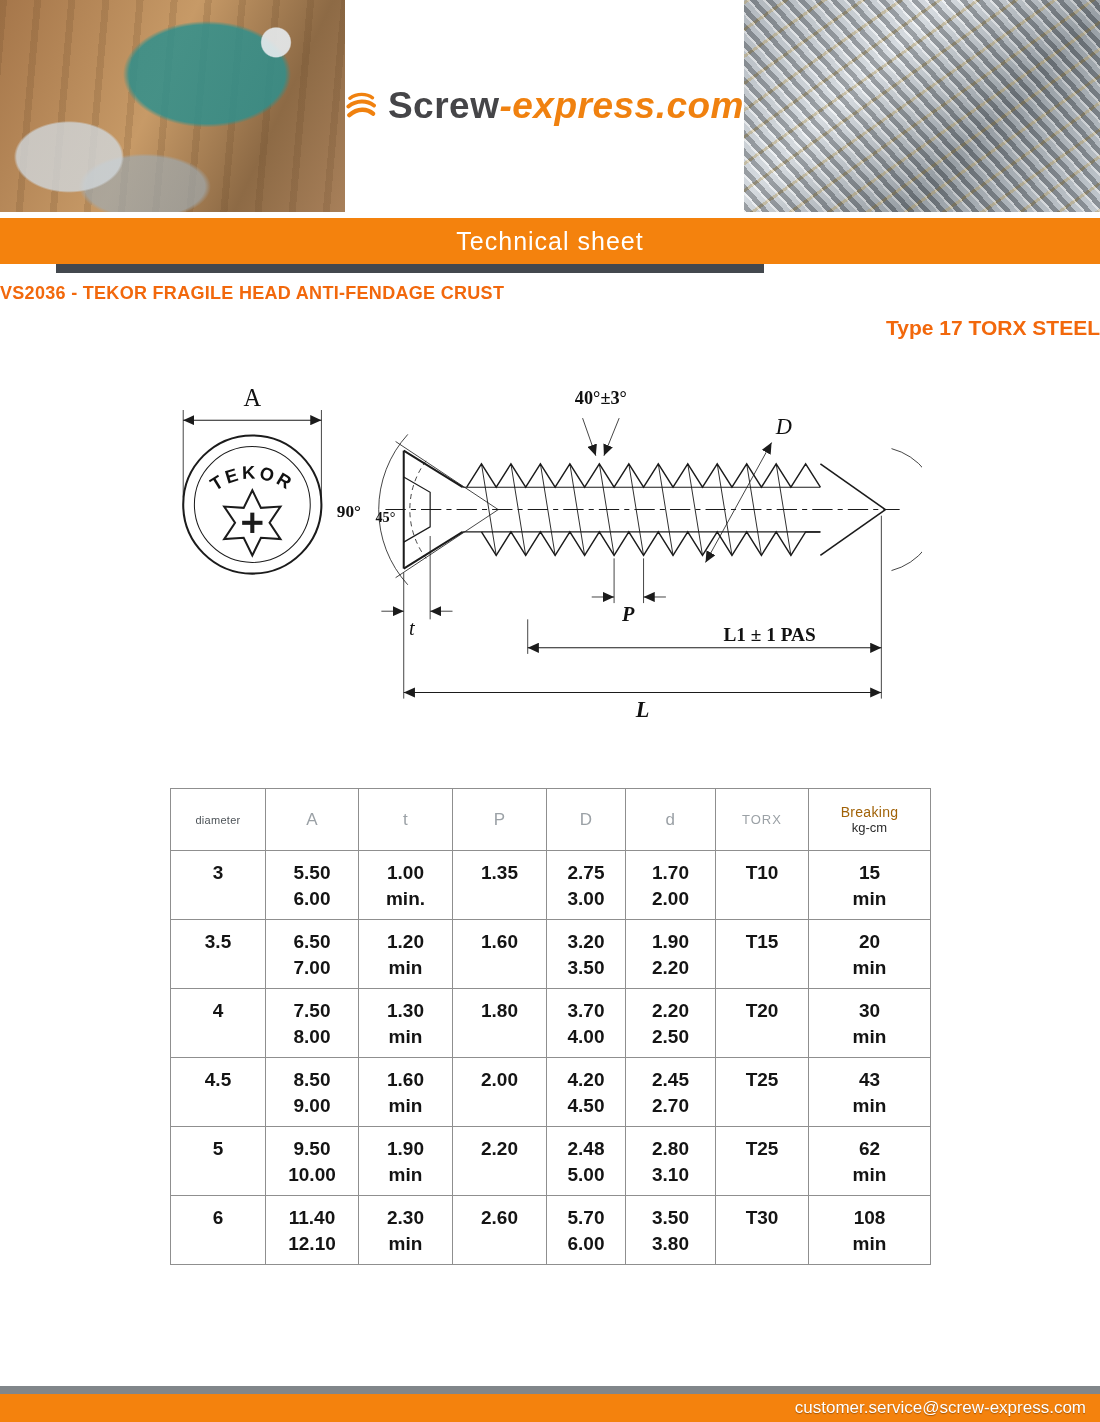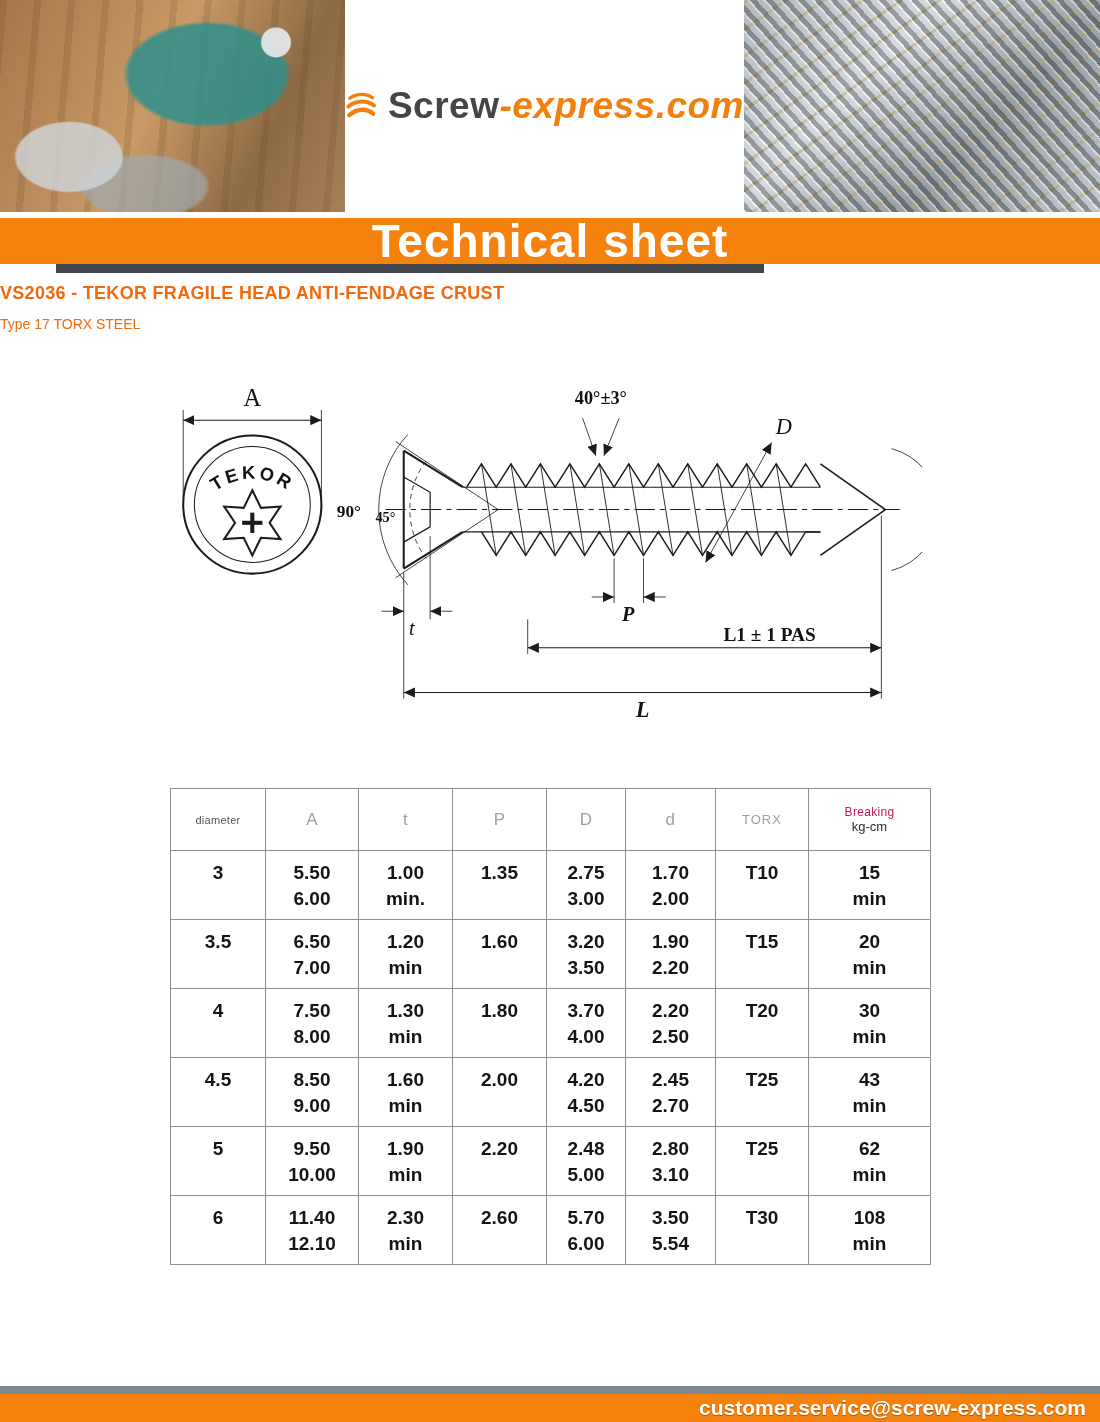--- a/index.html
+++ b/index.html
@@ -38,31 +38,31 @@
     display:flex; align-items:center; justify-content:center; gap:12px;
   }
   .logo-text{ font-size:37px; font-weight:bold; color:#454548; letter-spacing:.5px; white-space:nowrap; }
   .logo-text .accent{ color:var(--accent); font-style:italic; }
 
   
   .banner{
     position:absolute; top:218px; left:0; width:100%; height:46px;
     background:var(--banner); display:flex; align-items:center; justify-content:center;
   }
-  .banner-title{ color:#fff; font-size:46px; font-weight:bold; letter-spacing:1px; }
+  .banner-title{ color:#fff; font-size:25px; font-weight:normal; letter-spacing:1px; }
   .banner-shadow{ position:absolute; top:264px; left:56px; width:708px; height:9px; background:var(--darkbar); }
 
   
   .title-code{
     position:absolute; top:283px; left:0; width:100%; text-align:left;
     color:var(--titleorange); font-size:18px; font-weight:bold; letter-spacing:.3px;
   }
   .title-sub{
-    position:absolute; top:316px; left:0; width:100%; text-align:left;
-    color:var(--titleorange); font-size:14px; font-weight:normal;
+    position:absolute; top:316px; left:0; width:100%; text-align:right;
+    color:var(--titleorange); font-size:21px; font-weight:bold;
   }
 
   
   .diagram{ position:absolute; top:346px; left:170px; width:752px; height:378px; }
   .diagram svg{ width:100%; height:100%; }
   .dl{ stroke:#1b1b1b; fill:none; }
   .thin{ stroke-width:.8; }
   .dim-text{ font-family:"Liberation Serif", serif; fill:#111; }
 
   
@@ -70,35 +70,35 @@
     position:absolute; top:788px; left:170px; width:760px;
     border-collapse:collapse; table-layout:fixed; background:#fff;padding-left:48px;
   }
   .spec-table th, .spec-table td{
     border:1px solid #8f8f8f; text-align:center; overflow:hidden;
   }
   .spec-table th{ height:62px; vertical-align:middle; font-weight:normal; }
   .spec-table th .h0{ font-size:17px; color:#9ba1a6; letter-spacing:.3px; }
   .spec-table th:first-child .h0{ font-size:11px; color:#4d5358; }
   .spec-table th:nth-child(7) .h0{ font-size:13px; letter-spacing:1px; }
-  .spec-table th:last-child .h0{ font-size:12px; color:#be185d; }
+  .spec-table th:last-child .h0{ font-size:14px; color:#a16207; }
   .spec-table th:last-child .h1{ font-size:13px; color:#2b2b2b; margin-top:0; }
   .spec-table td{
     height:69px; vertical-align:top; padding-top:9px;
     font-weight:bold; font-size:19px; color:#141414; line-height:26px;
   }
 
   
   .footer{ position:absolute; left:0; bottom:0; width:100%; }
   .footer-gray{ height:8px; background:var(--footgray); }
   .footer-orange{
     height:28px; background:var(--banner);
     display:flex; align-items:center; justify-content:flex-end; padding-right:14px;
   }
-  .footer-email{ color:#fff; font-weight:bold; font-size:21px; text-shadow:0 1px 1px rgba(0,0,0,.35); }
+  .footer-email{ color:#fff; font-weight:normal; font-size:17px; text-shadow:0 1px 1px rgba(0,0,0,.35); }
 </style>
 </head>
 <body>
 
 <div class="page" style="--accent: #F0810F; --banner: #F4820D; --titleorange: #F2680C; --darkbar: #43484E; --footgray: #81868A;">
 
   <div class="photo photo-left"></div>
   <div class="photo photo-right"></div>
 
   <div class="logo">
@@ -417,21 +417,21 @@
           </td>
           <td>
             <div>2.60</div>
           </td>
           <td>
             <div>5.70</div>
             <div>6.00</div>
           </td>
           <td>
             <div>3.50</div>
-            <div>5.54</div>
+            <div>3.80</div>
           </td>
           <td>
             <div>T30</div>
           </td>
           <td>
             <div>108</div>
             <div>min</div>
           </td>
         </tr>
       </tbody>

